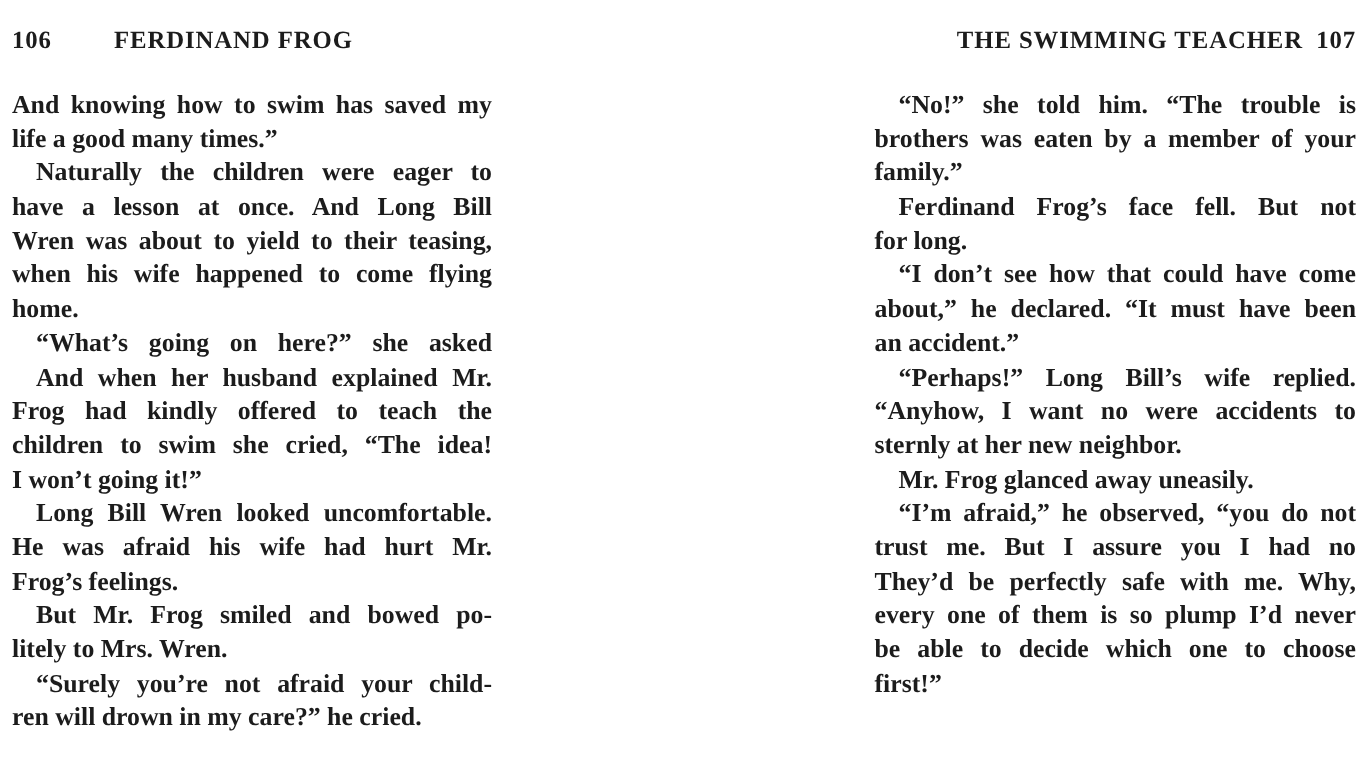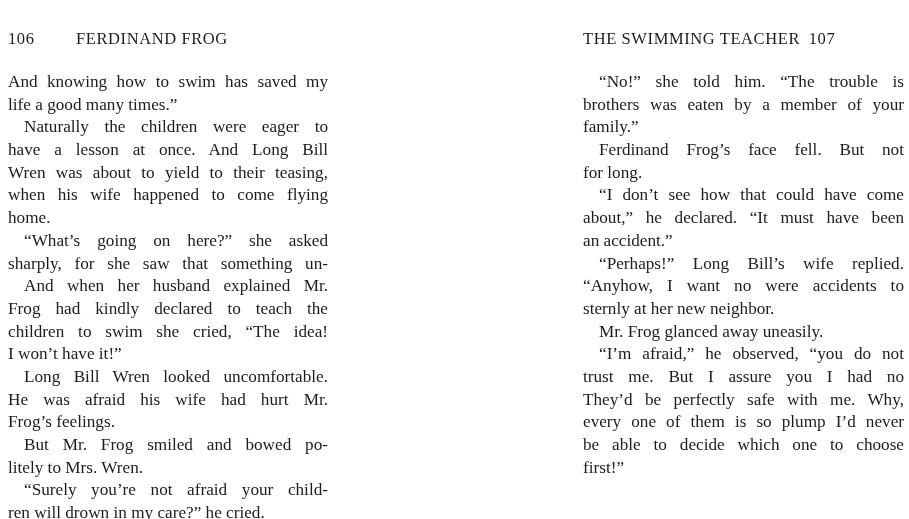--- a/index.html
+++ b/index.html
@@ -2,31 +2,31 @@
 <html><head>
 <meta charset="utf-8">
 <style>
   html, body { margin: 0; padding: 0; }
   body {
     width: 909px; height: 519px; overflow: hidden;
     background: #ffffff; position: relative;
     font-family: "Liberation Serif", "DejaVu Serif", serif;
     color: #1c1c1c;
   }
-  .page { position: absolute; top: 16px; height: 440px; }
+  .page { position: absolute; top: 4px; height: 440px; font-weight: bold; }
   .page.left { left: 8px; width: 320px; }
   .page.right { left: 583px; width: 321px; }
   .header {
     position: absolute; top: 12px; left: 0; right: 0;
     font-size: 16.5px; letter-spacing: 0.6px; height: 22px; line-height: 22px;
     white-space: nowrap;
   }
   .left .header .folio { position: absolute; left: 0; }
   .left .header .running { position: absolute; left: 68px; }
-  .right .header { }
+  .right .header { text-align: right; }
   .right .header .folio { margin-left: 4px; }
   .body {
     position: absolute; top: 55px; left: 0; right: 0;
     font-size: 17.2px; line-height: 22.7px;
   }
   .line {
     display: block; white-space: nowrap; height: 22.7px;
     text-align: justify; text-align-last: justify;
   }
   .line.last { text-align-last: left; }
@@ -42,25 +42,24 @@
   </div>
   <div class="body">
       <span class="line">And knowing how to swim has saved my</span>
       <span class="line last">life a good many times.”</span>
       <span class="line indent">Naturally the children were eager to</span>
       <span class="line">have a lesson at once.  And Long Bill</span>
       <span class="line">Wren was about to yield to their teasing,</span>
       <span class="line">when his wife happened to come flying</span>
       <span class="line last">home.</span>
       <span class="line indent">“What’s going on here?” she asked</span>
-      <span class="line">sharply, for she saw that something un-</span>
       <span class="line indent">And when her husband explained Mr.</span>
-      <span class="line">Frog had kindly declared to teach the</span>
+      <span class="line">Frog had kindly offered to teach the</span>
       <span class="line">children to swim she cried, “The idea!</span>
-      <span class="line last">I won’t have it!”</span>
+      <span class="line last">I won’t going it!”</span>
       <span class="line indent">Long Bill Wren looked uncomfortable.</span>
       <span class="line">He was afraid his wife had hurt Mr.</span>
       <span class="line last">Frog’s feelings.</span>
       <span class="line indent">But Mr. Frog smiled and bowed po-</span>
       <span class="line last">litely to Mrs. Wren.</span>
       <span class="line indent">“Surely you’re not afraid your child-</span>
       <span class="line last">ren will drown in my care?” he cried.</span>
     </div>
 </div>
 

